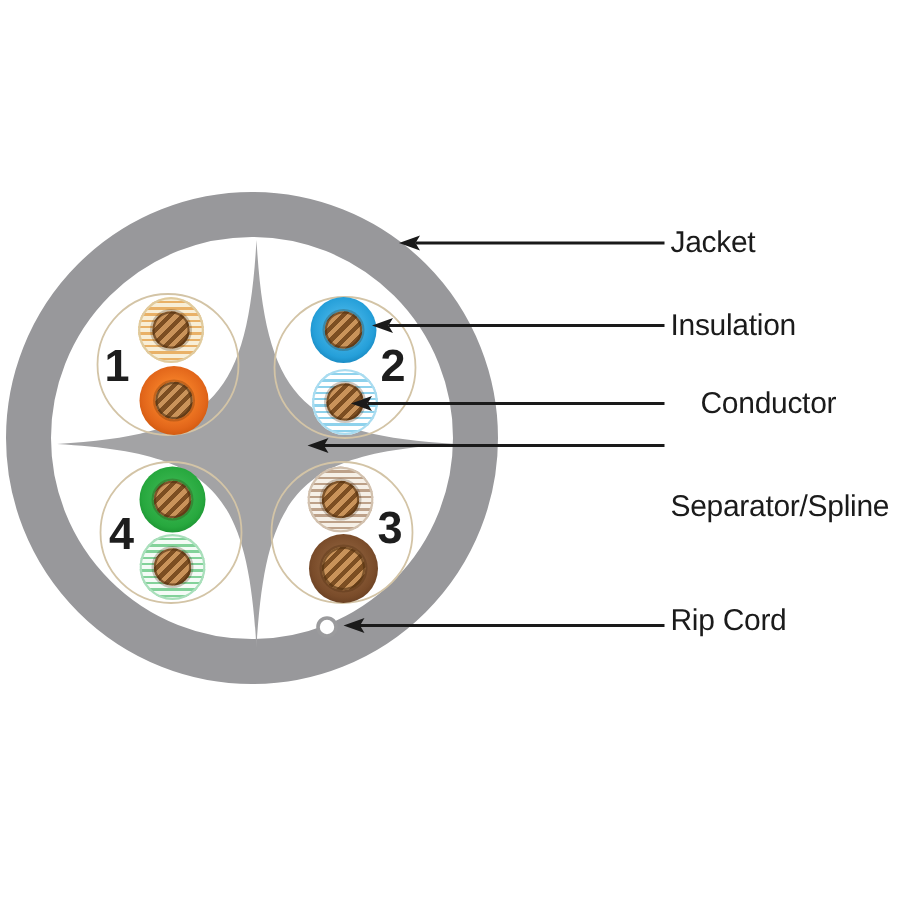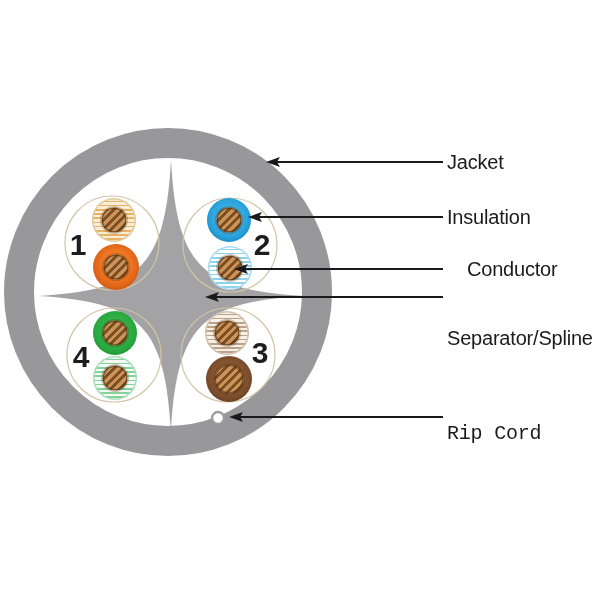--- a/index.html
+++ b/index.html
@@ -122,15 +122,15 @@
     <g stroke="#1a1a1a" fill="#1a1a1a">
       <line x1="240" y1="417" x2="443" y2="417" stroke-width="2"></line>
       <polygon points="229,417 243,412 240,417 243,422" stroke="none"></polygon>
     </g>
   </svg>
 
   <div class="callout-label" style="top:148px;">Jacket</div>
   <div class="callout-label" style="top:203px;">Insulation</div>
   <div class="callout-label" style="top:255px;margin-left:20px;">Conductor</div>
   <div class="callout-label" style="top:284px;margin-top:40px;">Separator/Spline</div>
-  <div class="callout-label" style="top:420px;font-family:Liberation Mono, monospace;">Rip Cord</div>
+  <div class="callout-label" style="top:400px;">Rip Cord</div>
 
 </div>
 
 </body></html>

